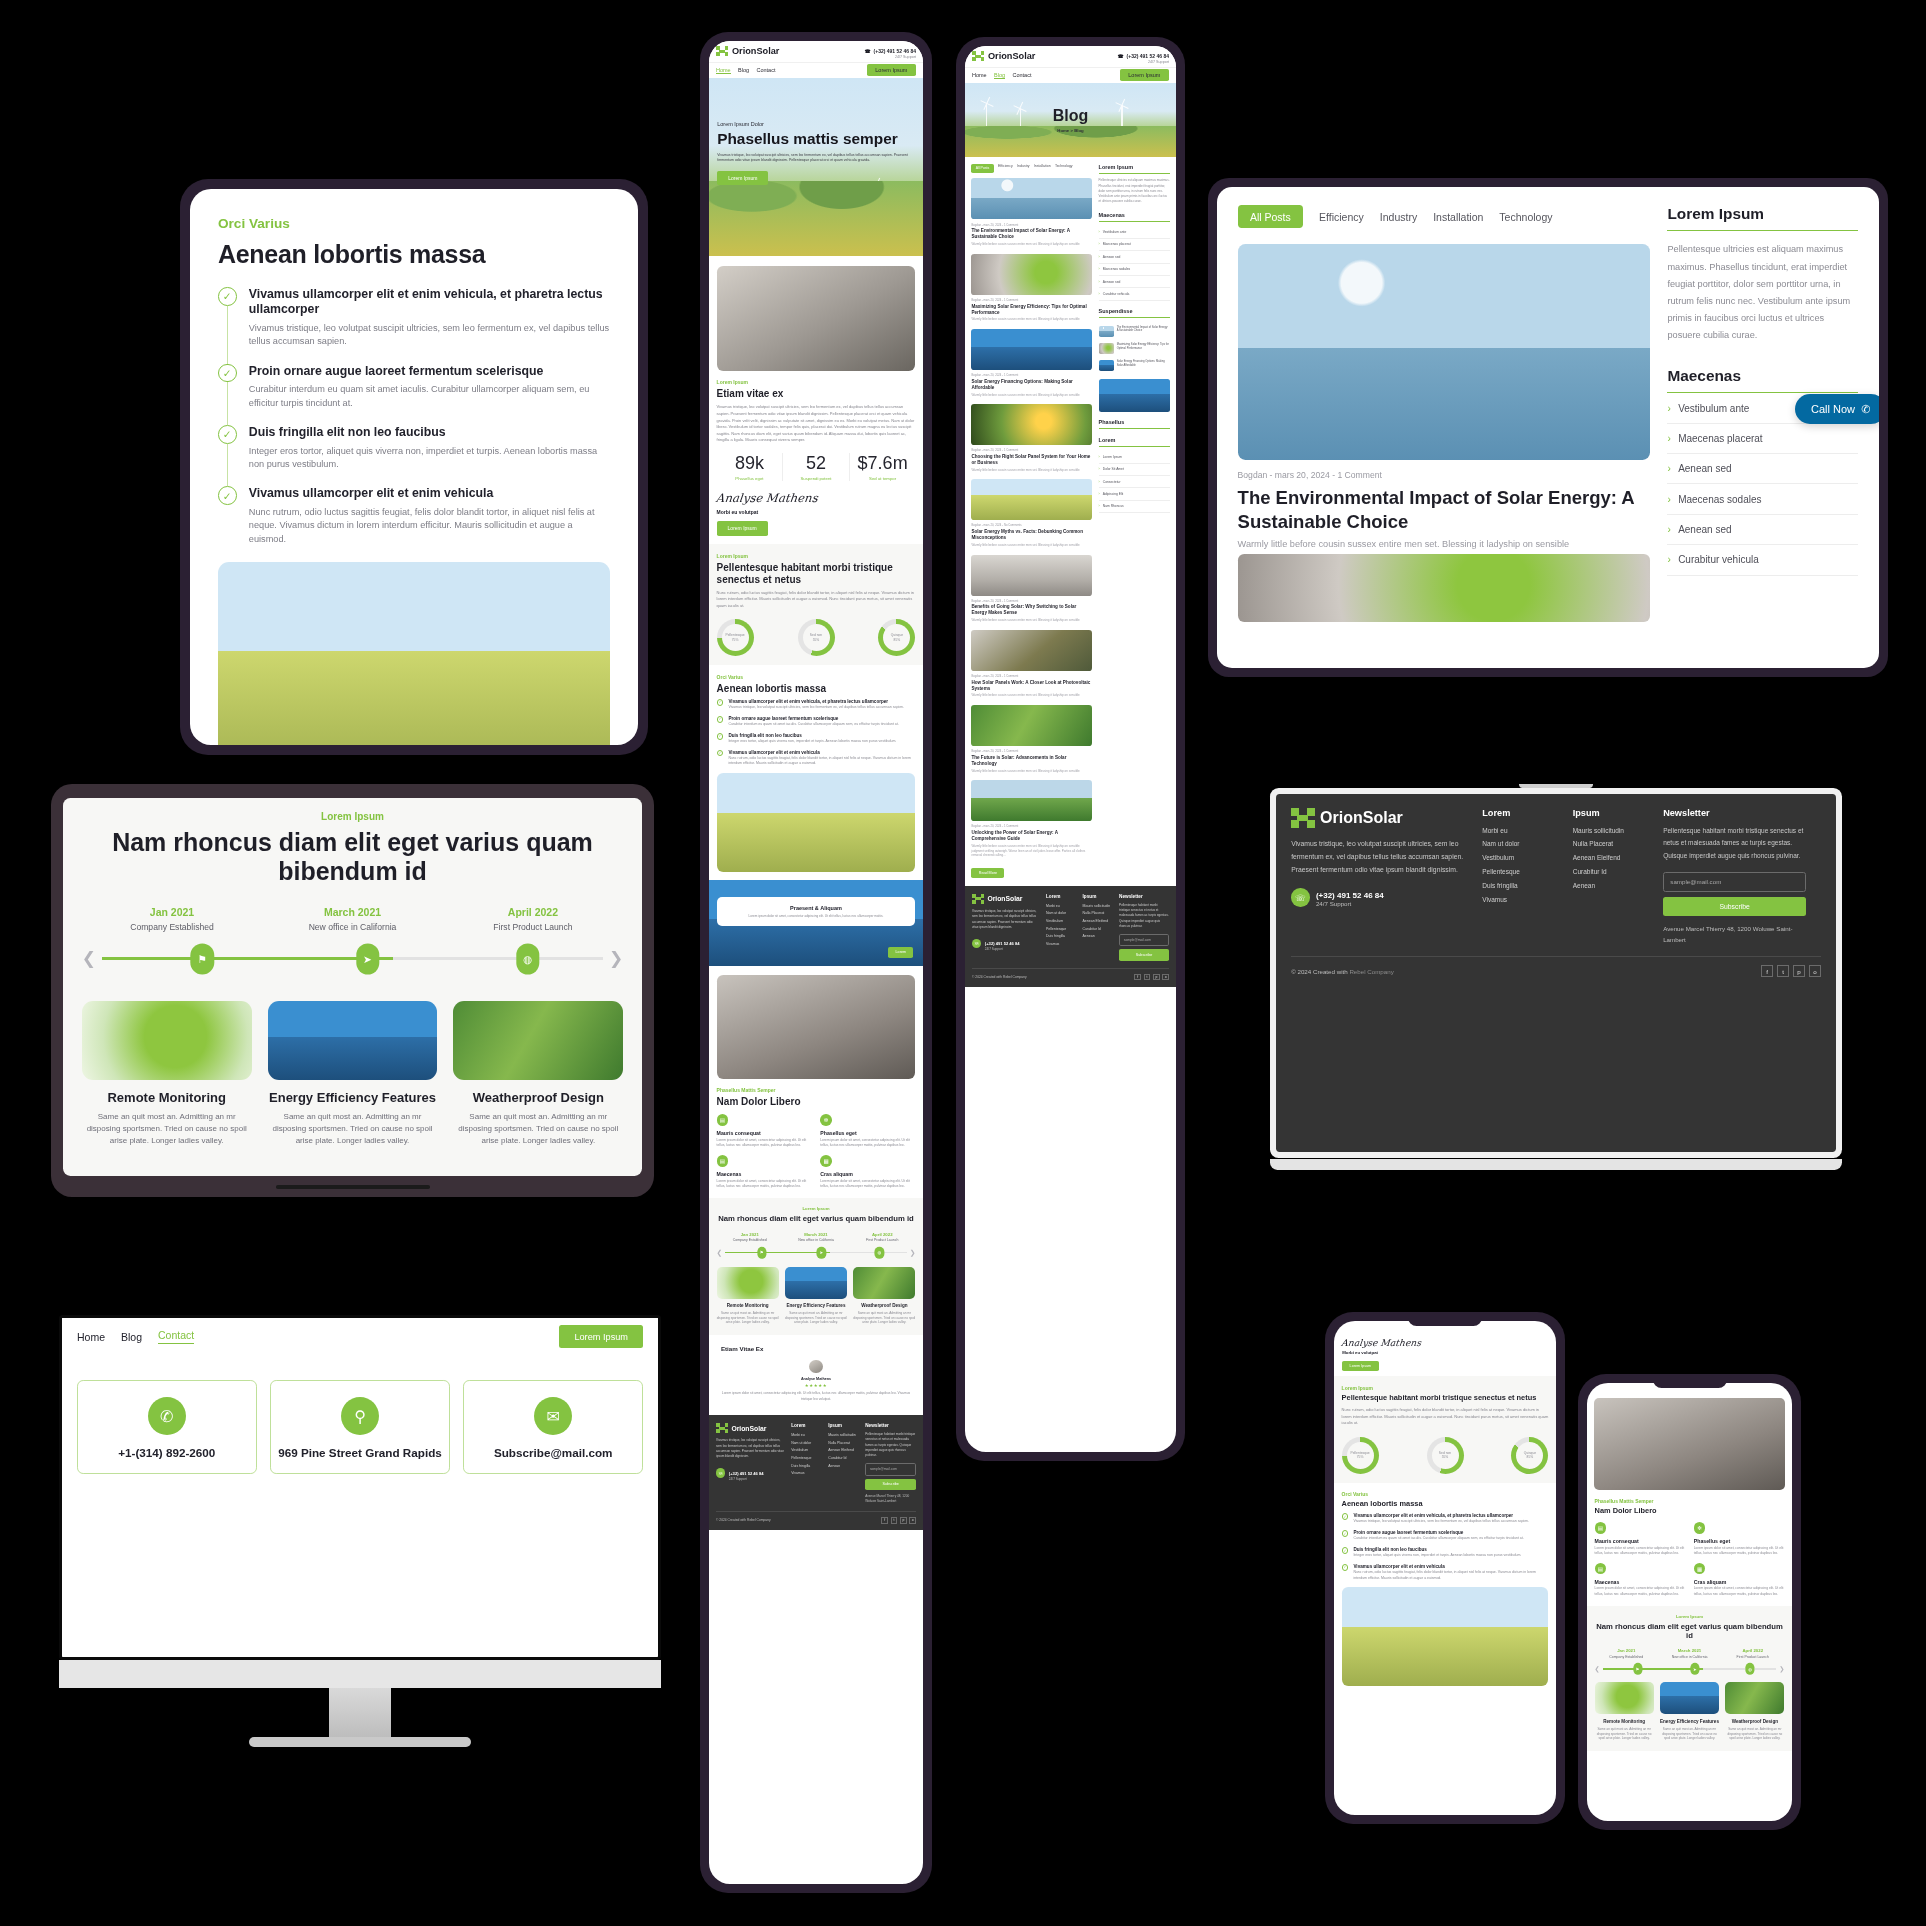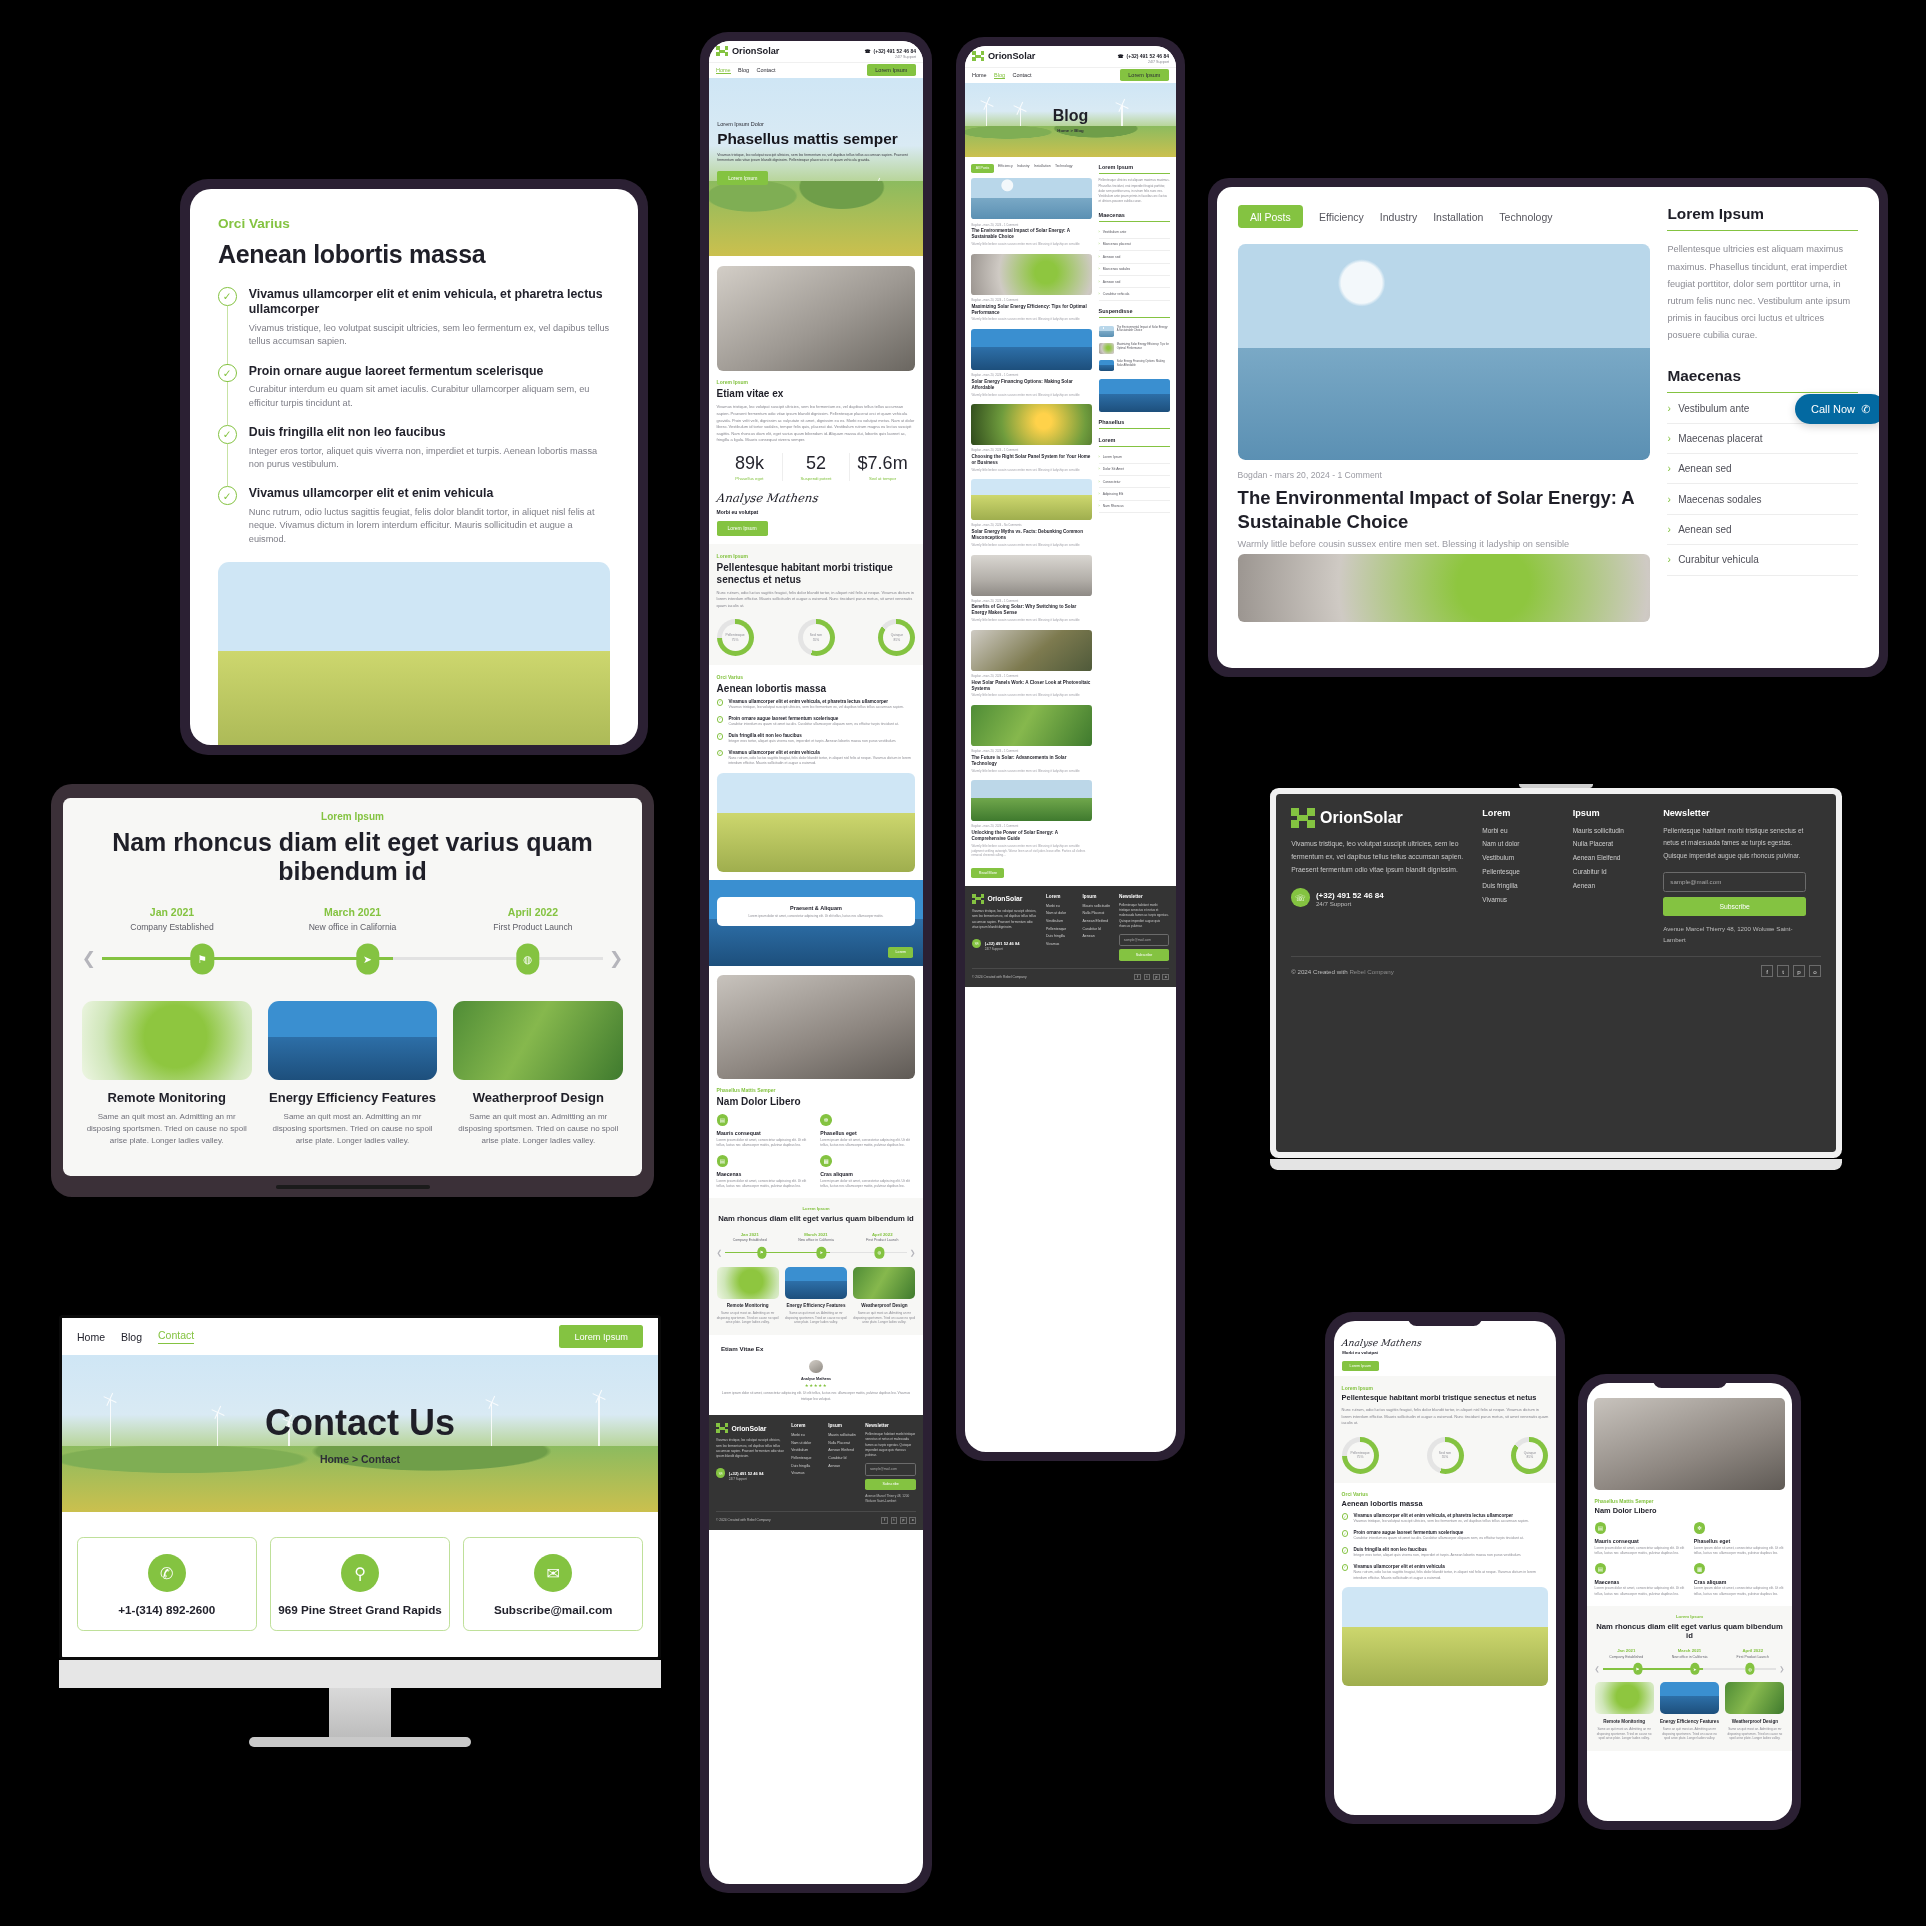--- a/index.html
+++ b/index.html
@@ -402,29 +402,20 @@
   </div>
 
   <div id="imac">
     <div class="scr">
       <div class="site-nav">
         <a>Home</a>
         <a>Blog</a>
         <a class="act">Contact</a>
         <span class="nav-cta">Lorem Ipsum</span>
       </div>
-      <div class="banner wind-sky">
-        <div class="turb" style="left:8%;top:28%;height:80px"></div>
-        <div class="turb" style="left:26%;top:36%;height:62px"></div>
-        <div class="turb" style="left:38%;top:42%;height:48px"></div>
-        <div class="turb" style="left:72%;top:30%;height:74px"></div>
-        <div class="turb" style="left:90%;top:26%;height:86px"></div>
-        <h1>Contact Us</h1>
-        <div class="crumb">Home &gt; Contact</div>
-      </div>
       <div class="contact3" id="ccards">
           <div class="cc">
             <div class="ic">✆</div>
             <div class="tx">+1-(314) 892-2600</div>
           </div>
           <div class="cc">
             <div class="ic">⚲</div>
             <div class="tx">969 Pine Street Grand Rapids</div>
           </div>
           <div class="cc">

